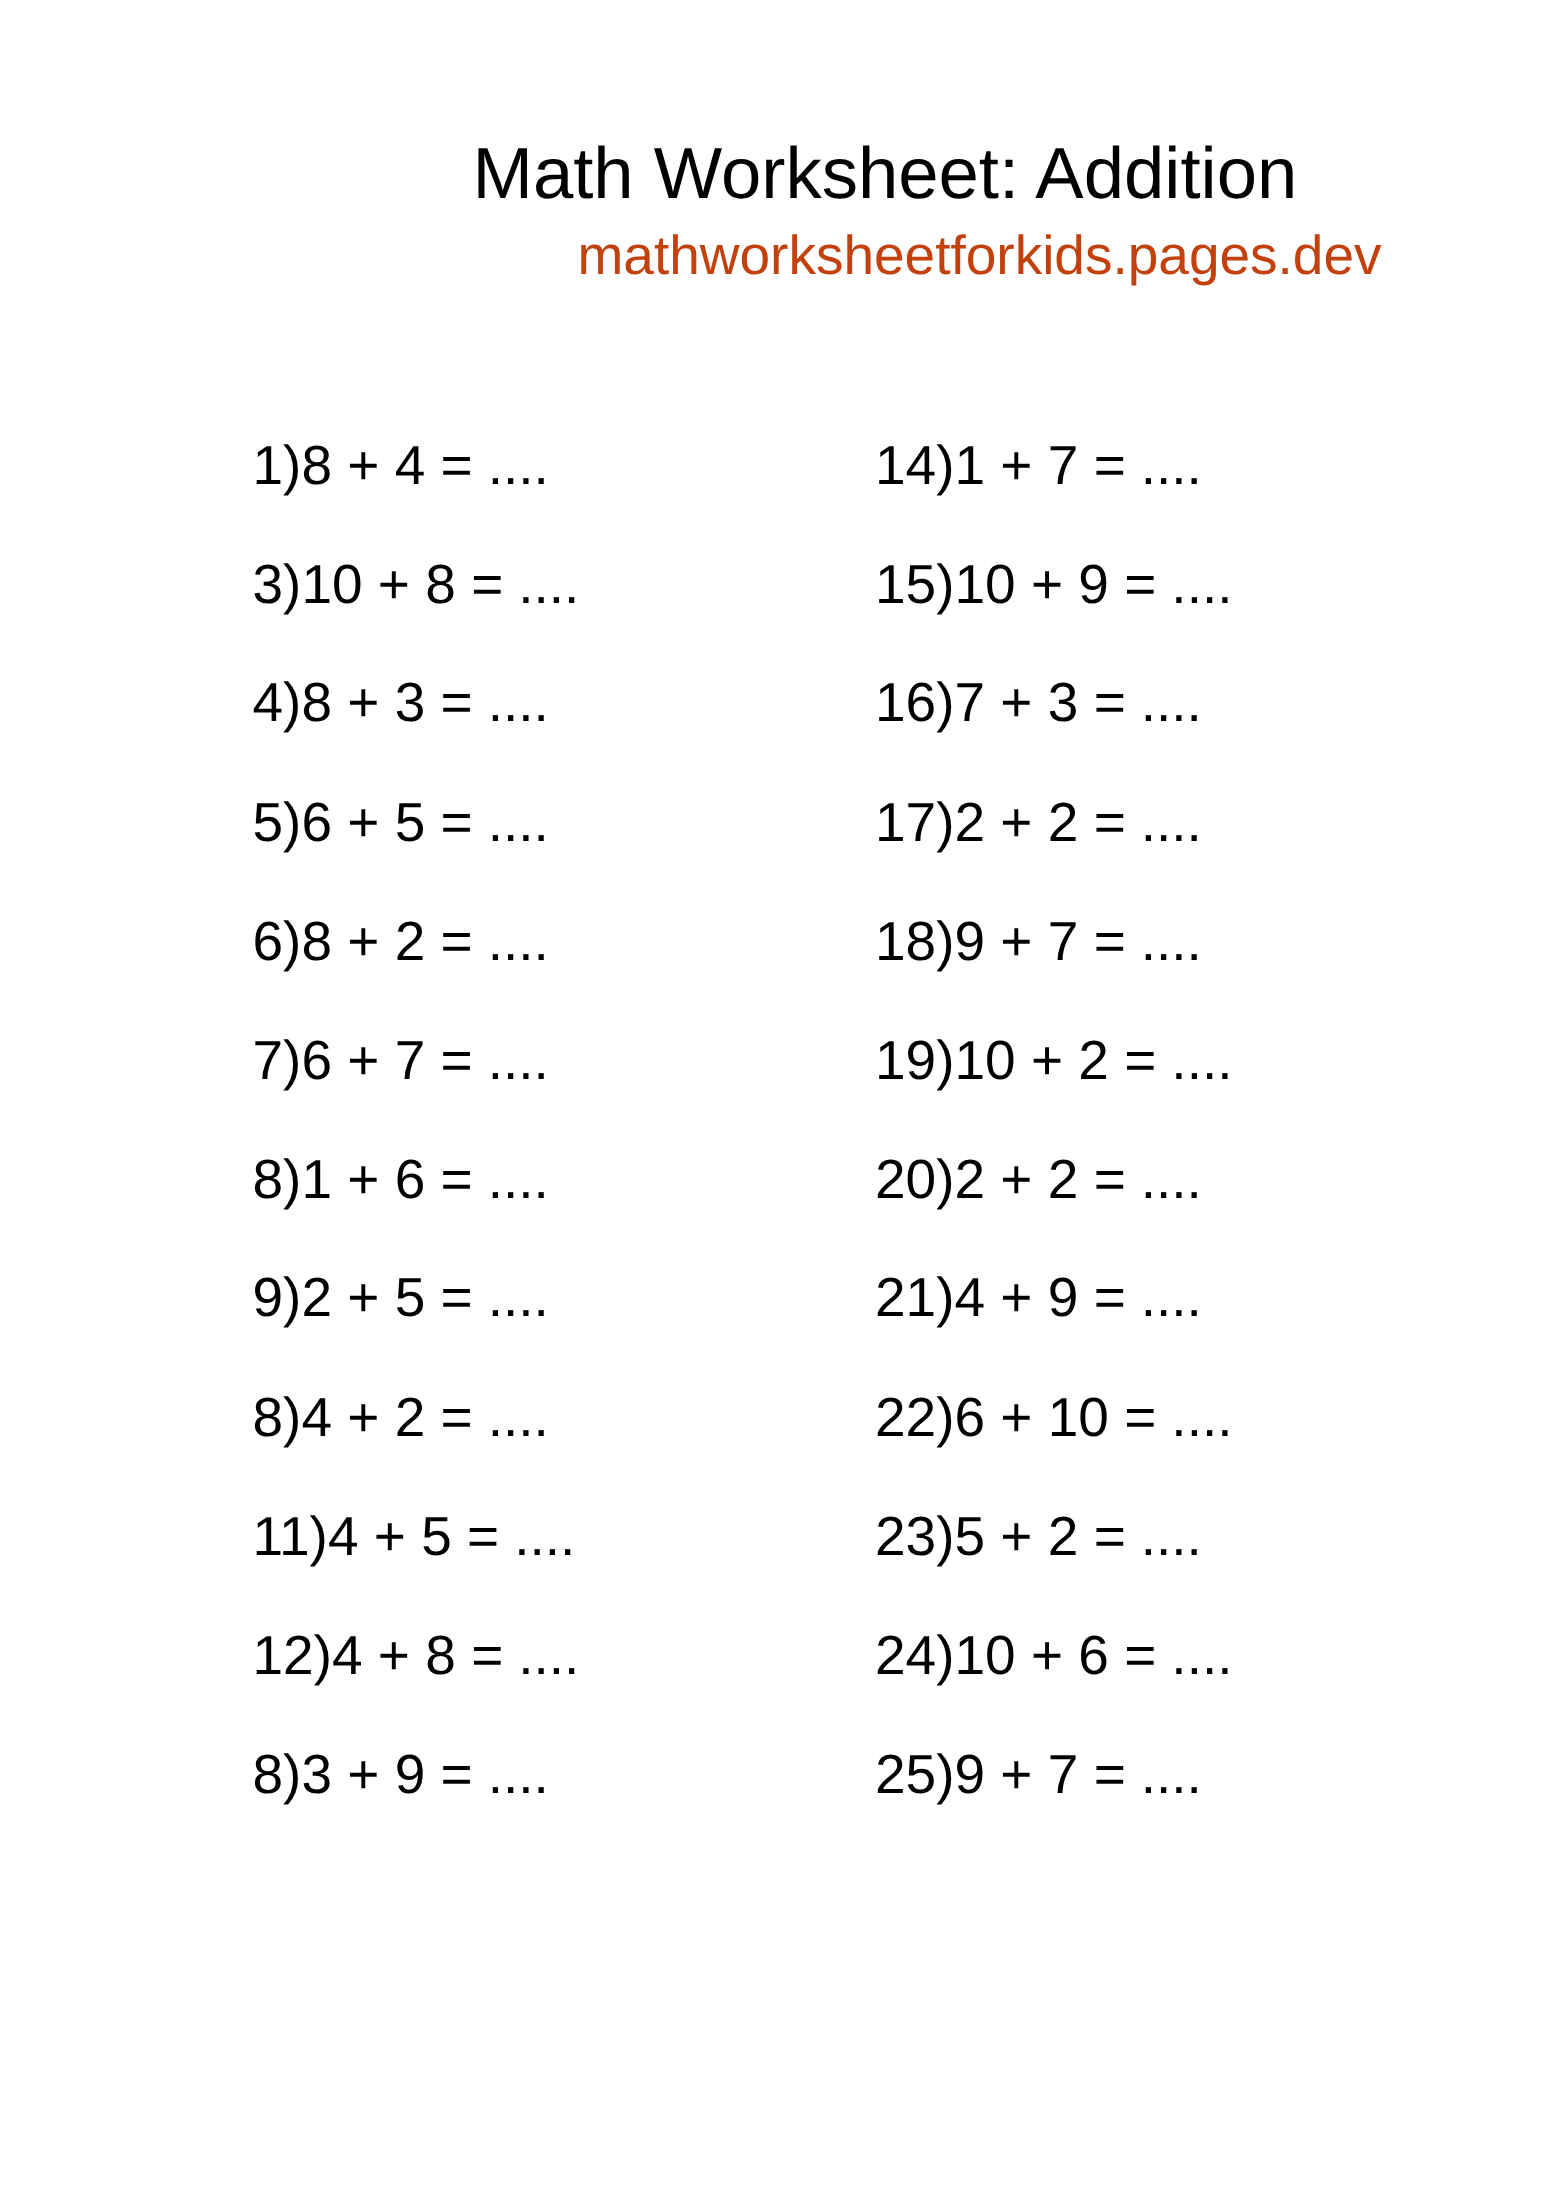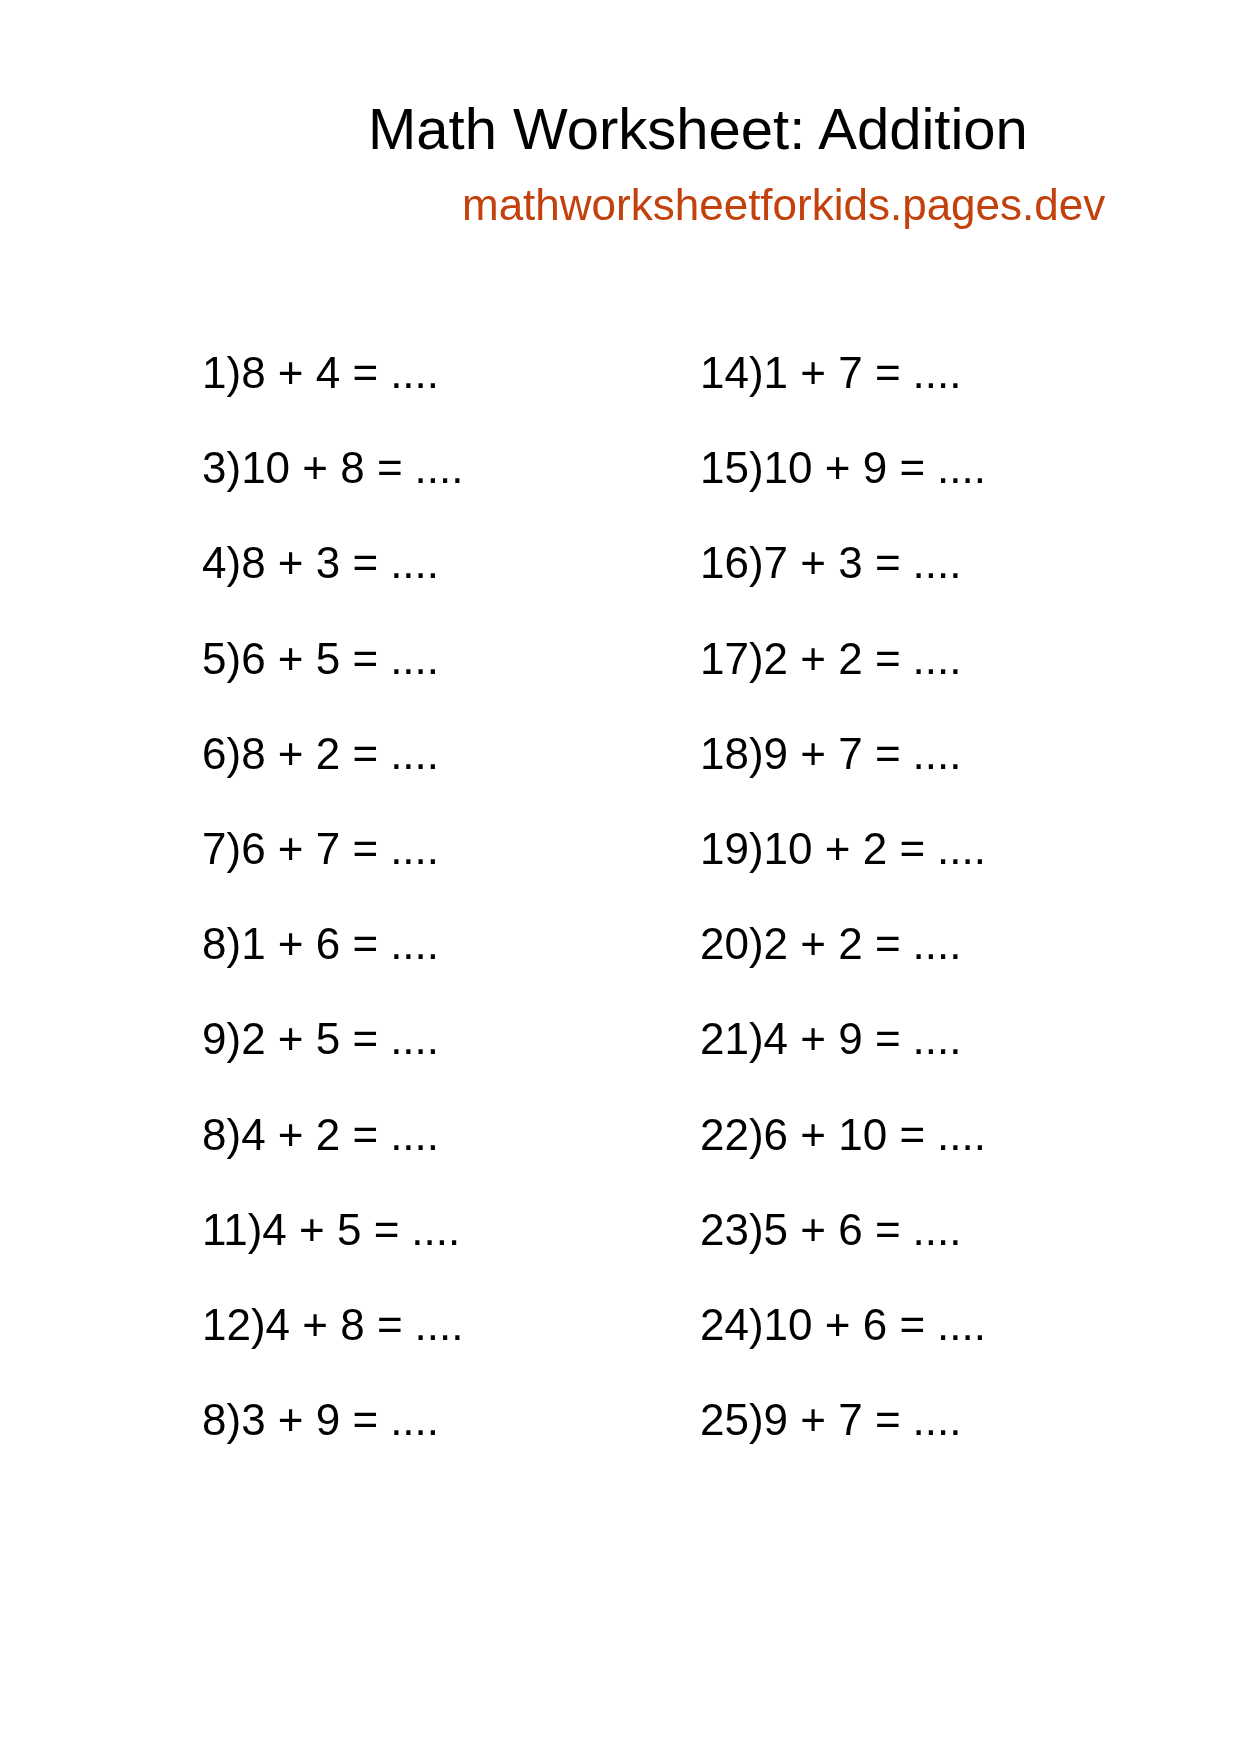--- a/index.html
+++ b/index.html
@@ -9,21 +9,21 @@
     height: 1754px;
     background: #ffffff;
     color: #000000;
     font-family: "Liberation Sans", "DejaVu Sans", sans-serif;
     overflow: hidden;
   }
   .title {
     position: absolute;
     left: 368px;
     top: 100px;
-    margin: 0;
+    margin: 10px;
     font-size: 58px;
     font-weight: 400;
     line-height: 1;
     white-space: nowrap;
   }
   .subtitle {
     position: absolute;
     left: 462px;
     top: 183px;
     font-size: 44px;
@@ -66,17 +66,17 @@
   <div class="col col-right" id="col-1">
       <div class="row"><span class="num">14)</span><span class="expr">1 + 7 =</span><span class="blank">....</span></div>
       <div class="row"><span class="num">15)</span><span class="expr">10 + 9 =</span><span class="blank">....</span></div>
       <div class="row"><span class="num">16)</span><span class="expr">7 + 3 =</span><span class="blank">....</span></div>
       <div class="row"><span class="num">17)</span><span class="expr">2 + 2 =</span><span class="blank">....</span></div>
       <div class="row"><span class="num">18)</span><span class="expr">9 + 7 =</span><span class="blank">....</span></div>
       <div class="row"><span class="num">19)</span><span class="expr">10 + 2 =</span><span class="blank">....</span></div>
       <div class="row"><span class="num">20)</span><span class="expr">2 + 2 =</span><span class="blank">....</span></div>
       <div class="row"><span class="num">21)</span><span class="expr">4 + 9 =</span><span class="blank">....</span></div>
       <div class="row"><span class="num">22)</span><span class="expr">6 + 10 =</span><span class="blank">....</span></div>
-      <div class="row"><span class="num">23)</span><span class="expr">5 + 6 =</span><span class="blank">....</span></div>
+      <div class="row"><span class="num">23)</span><span class="expr">5 + 2 =</span><span class="blank">....</span></div>
       <div class="row"><span class="num">24)</span><span class="expr">10 + 6 =</span><span class="blank">....</span></div>
       <div class="row"><span class="num">25)</span><span class="expr">9 + 7 =</span><span class="blank">....</span></div>
     </div>
 </div>
 
 </body></html>

